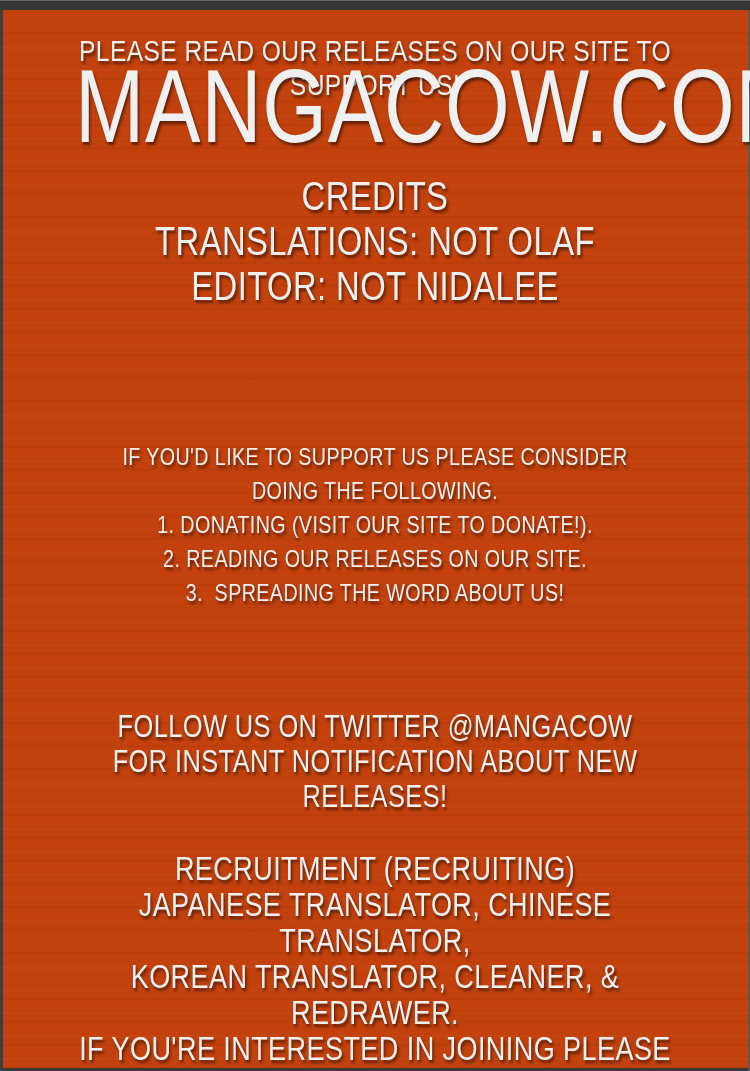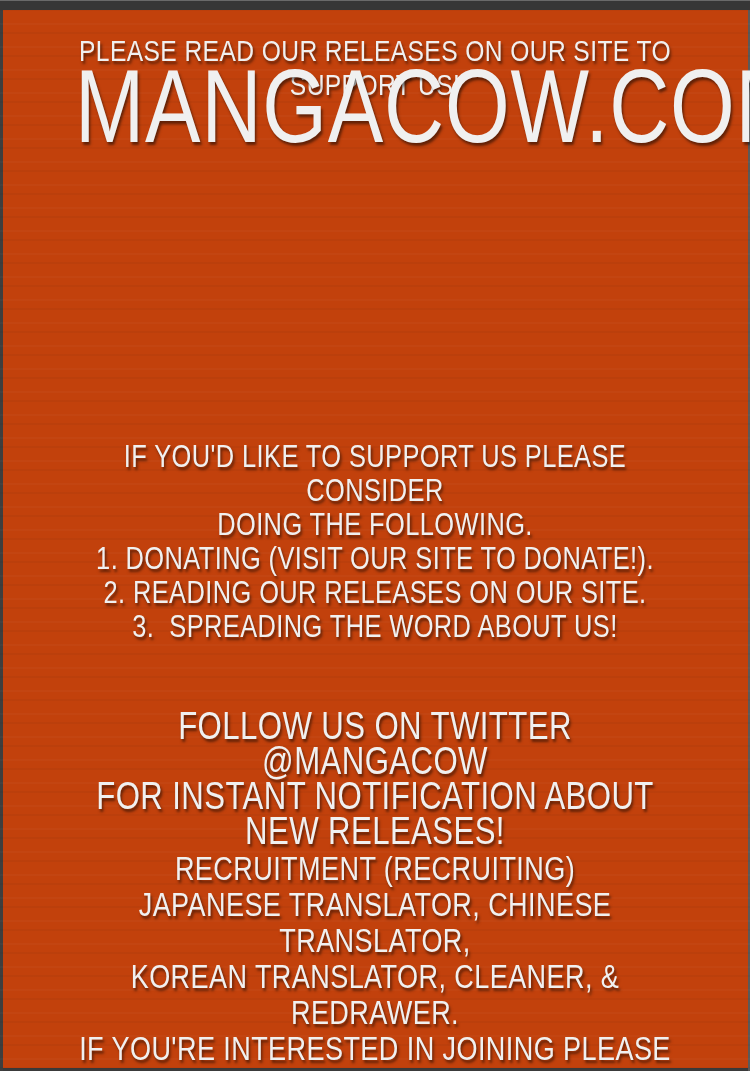--- a/index.html
+++ b/index.html
@@ -79,26 +79,26 @@
     letter-spacing: 1px;
     transform: scaleX(0.80);
   }
   .credits-block {
     top: 174px;
     font-size: 40px;
     line-height: 45px;
   }
   .support-block {
     top: 440px;
-    font-size: 31px;
+    font-size: 24px;
     line-height: 34px;
   }
   .social-block {
     top: 709px;
-    font-size: 38px;
+    font-size: 31px;
     line-height: 35px;
   }
   .recruit-block {
     top: 851px;
     font-size: 33px;
     line-height: 36px;
   }
   .red {
     color: #c41a1a;
     text-shadow: 2px 3px 3px rgba(0,0,0,0.55);
@@ -108,20 +108,25 @@
 <body>
 
 <div id="page">
 
   <div class="topband"></div>
 
   <div class="line tagline">PLEASE READ OUR RELEASES ON OUR SITE TO SUPPORT US!</div>
 
   <div class="line site">MANGACOW.COM</div>
 
+  <div class="block credits-block">
+    <div class="bline">CREDITS</div>
+    <div class="bline">TRANSLATIONS: NOT OLAF</div>
+    <div class="bline">EDITOR: NOT NIDALEE</div>
+  </div>
 
   <div class="block support-block">
     <div class="bline">IF YOU'D LIKE TO SUPPORT US PLEASE CONSIDER</div>
     <div class="bline">DOING THE FOLLOWING.</div>
     <div class="bline">1. DONATING (VISIT OUR SITE TO DONATE!).</div>
     <div class="bline">2. READING OUR RELEASES ON OUR SITE.</div>
     <div class="bline">3.  SPREADING THE WORD ABOUT US!</div>
   </div>
 
   <div class="block social-block">

